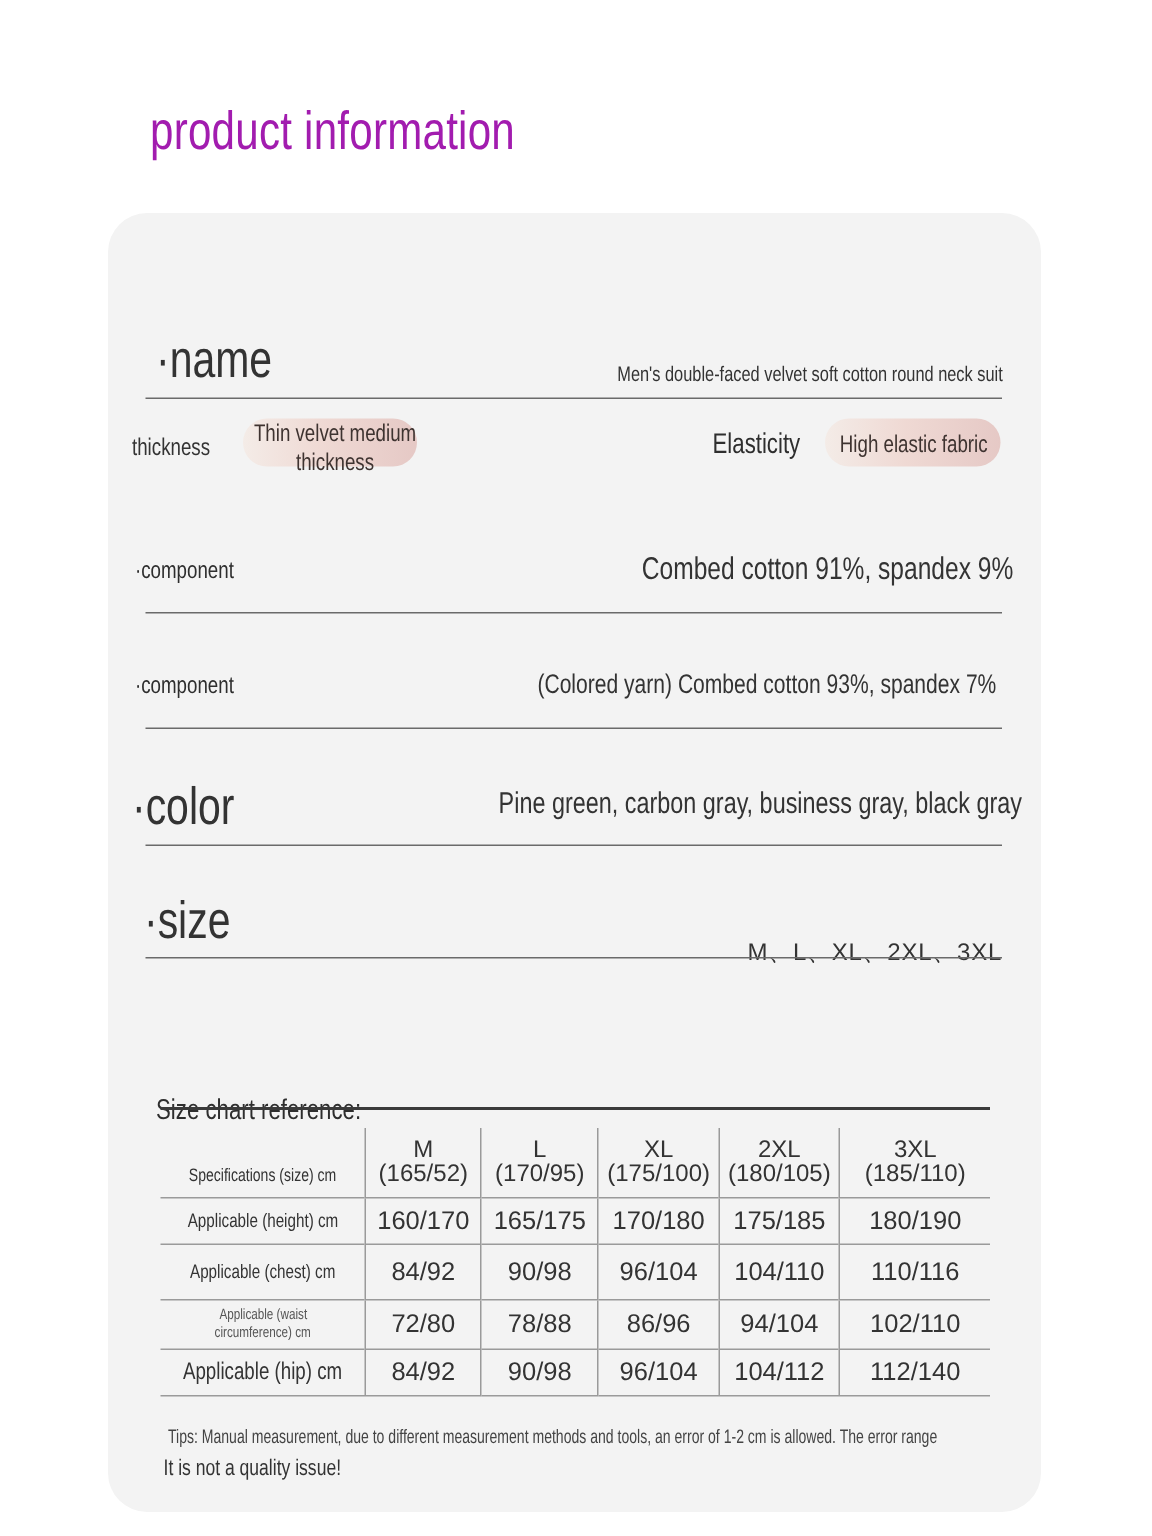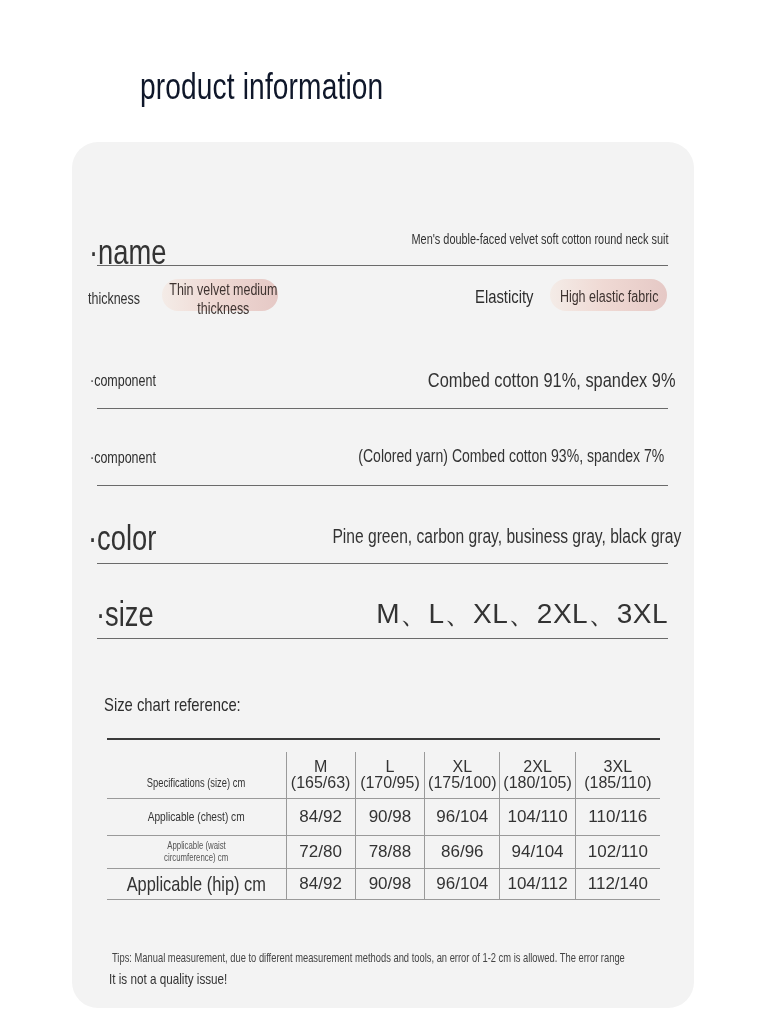--- a/index.html
+++ b/index.html
@@ -6,21 +6,21 @@
   body {
     width: 768px; height: 1024px; background: #ffffff;
     position: relative; overflow: hidden;
     font-family: "Liberation Sans", "DejaVu Sans", sans-serif;
     color: #2e2e2e;
   }
   .cond { display: inline-block; transform: scaleX(0.78); transform-origin: left center; white-space: nowrap; }
   .cond-r { display: inline-block; transform: scaleX(0.78); transform-origin: right center; white-space: nowrap; }
   .cond-c { display: inline-block; transform: scaleX(0.78); transform-origin: center center; white-space: nowrap; }
 
-  .page-title { position: absolute; left: 100px; top: 66px; font-size: 36px; color: #0f172a; letter-spacing: 0.2px; margin-left: 40px; }
+  .page-title { position: absolute; left: 100px; top: 66px; font-size: 36px; color: #a21caf; letter-spacing: 0.2px; }
   .card { position: absolute; left: 72px; top: 142px; width: 622px; height: 866px; background: #f3f3f3; border-radius: 26px; }
 
   .abs { position: absolute; }
   .line { position: absolute; height: 1px; background: #6a6a6a; }
   .line-thick { position: absolute; height: 2px; background: #3a3a3a; }
 
   .lbl-big { font-size: 35px; color: #333; }
   .lbl-sm { font-size: 16px; color: #333; }
   .val { color: #333; }
 
@@ -40,22 +40,22 @@
   .tips { position: absolute; left: 112px; top: 950px; font-size: 13px; color: #444; }
   .note { position: absolute; left: 109px; top: 970px; font-size: 15px; color: #333; text-align: right; }
 </style>
 </head>
 <body>
 
 <div class="page-title"><span class="cond">product information</span></div>
 
 <div class="card"></div>
 
-<div class="abs lbl-big" style="left:89px;top:220px;margin-top:12px;"><span class="cond">·name</span></div>
-<div class="abs val" style="right:99px;top:231px;font-size:14px;"><span class="cond-r">Men's double-faced velvet soft cotton round neck suit</span></div>
+<div class="abs lbl-big" style="left:104px;top:220px;"><span class="cond">·name</span></div>
+<div class="abs val" style="right:99px;top:241px;font-size:14px;"><span class="cond-r">Men's double-faced velvet soft cotton round neck suit</span></div>
 <div class="line" style="left:97px;top:265px;width:571px;"></div>
 
 <div class="abs lbl-sm" style="left:88px;top:290px;"><span class="cond">thickness</span></div>
 <div class="pill" style="left:162px;top:279px;width:116px;height:32px;"></div>
 <div class="pill-text" style="left:150px;top:280px;width:146px;">
   <span class="cond-c">Thin velvet medium</span><br>
   <span class="cond-c">thickness</span>
 </div>
 
 <div class="abs" style="left:475px;top:286px;font-size:19px;"><span class="cond">Elasticity</span></div>
@@ -68,69 +68,77 @@
 
 <div class="abs" style="left:90px;top:449px;font-size:16px;"><span class="cond">·component</span></div>
 <div class="abs val" style="right:104px;top:446px;font-size:18px;"><span class="cond-r">(Colored yarn) Combed cotton 93%, spandex 7%</span></div>
 <div class="line" style="left:97px;top:485px;width:571px;"></div>
 
 <div class="abs lbl-big" style="left:88px;top:518px;"><span class="cond">·color</span></div>
 <div class="abs val" style="right:87px;top:525px;font-size:20px;"><span class="cond-r">Pine green, carbon gray, business gray, black gray</span></div>
 <div class="line" style="left:97px;top:563px;width:571px;"></div>
 
 <div class="abs lbl-big" style="left:96px;top:594px;"><span class="cond">·size</span></div>
-<div class="abs val" style="right:100px;top:595px;font-size:28px;letter-spacing:0.5px;"><span>M、L、XL、2XL、3XL</span></div>
+<div class="abs val" style="right:100px;top:625px;font-size:16px;letter-spacing:0.5px;"><span>M、L、XL、2XL、3XL</span></div>
 <div class="line" style="left:97px;top:638px;width:571px;"></div>
 
-<div class="abs" style="left:104px;top:694px;font-size:19px;"><span class="cond">Size chart reference:</span></div>
+<div class="abs" style="left:104px;top:730px;font-size:19px;"><span class="cond">Size chart reference:</span></div>
 <div class="line-thick" style="left:107px;top:738px;width:553px;"></div>
 
 <table class="size-table">
   <tbody>
       <tr class="hdr" style="height:46px;">
     <td class="rowhead" style="vertical-align:bottom;padding-bottom:8px;"><span class="cond-c">Specifications (size) cm</span></td>
     <td class="cell" style="width:81px;">
           <span class="hdr-size">M</span>
-          <span class="hdr-measure">(165/63)</span>
+          <span class="hdr-measure">(165/52)</span>
         </td>
     <td class="cell" style="width:82px;">
           <span class="hdr-size">L</span>
           <span class="hdr-measure">(170/95)</span>
         </td>
     <td class="cell" style="width:83px;">
           <span class="hdr-size">XL</span>
           <span class="hdr-measure">(175/100)</span>
         </td>
     <td class="cell" style="width:83px;">
           <span class="hdr-size">2XL</span>
           <span class="hdr-measure">(180/105)</span>
         </td>
     <td class="cell" style="width:110px;border-left:1px solid #9a9a9a;">
           <span class="hdr-size">3XL</span>
           <span class="hdr-measure">(185/110)</span>
         </td>
   </tr>
+  <tr class="body" style="height:31px;">
+    <td class="rowhead" style="font-size:13px;"><span class="cond-c">Applicable (height) cm</span></td>
+    <td class="cell">160/170</td>
+    <td class="cell">165/175</td>
+    <td class="cell">170/180</td>
+    <td class="cell">175/185</td>
+    <td class="cell">180/190</td>
+  </tr>
   <tr class="body" style="height:37px;">
     <td class="rowhead" style="font-size:13px;text-align:center;"><span class="cond-c">Applicable (chest) cm</span></td>
     <td class="cell">84/92</td>
     <td class="cell">90/98</td>
     <td class="cell">96/104</td>
     <td class="cell">104/110</td>
     <td class="cell">110/116</td>
   </tr>
   <tr class="body" style="height:33px;">
     <td class="rowhead" style="font-size:10px;line-height:12px;color:#555;"><span class="cond-c">Applicable (waist</span><br><span class="cond-c">circumference) cm</span></td>
     <td class="cell">72/80</td>
     <td class="cell">78/88</td>
     <td class="cell">86/96</td>
     <td class="cell">94/104</td>
     <td class="cell">102/110</td>
   </tr>
   <tr class="body last" style="height:31px;">
-    <td class="rowhead" style="font-size:21px;"><span class="cond-c">Applicable (hip) cm</span></td>
+    <td class="rowhead" style="font-size:16px;"><span class="cond-c">Applicable (hip) cm</span></td>
     <td class="cell">84/92</td>
     <td class="cell">90/98</td>
     <td class="cell">96/104</td>
     <td class="cell">104/112</td>
     <td class="cell">112/140</td>
   </tr>
 </tbody>
   </table>
 
 <div class="tips"><span class="cond" style="transform:scaleX(0.72);">Tips: Manual measurement, due to different measurement methods and tools, an error of 1-2 cm is allowed. The error range</span></div>

